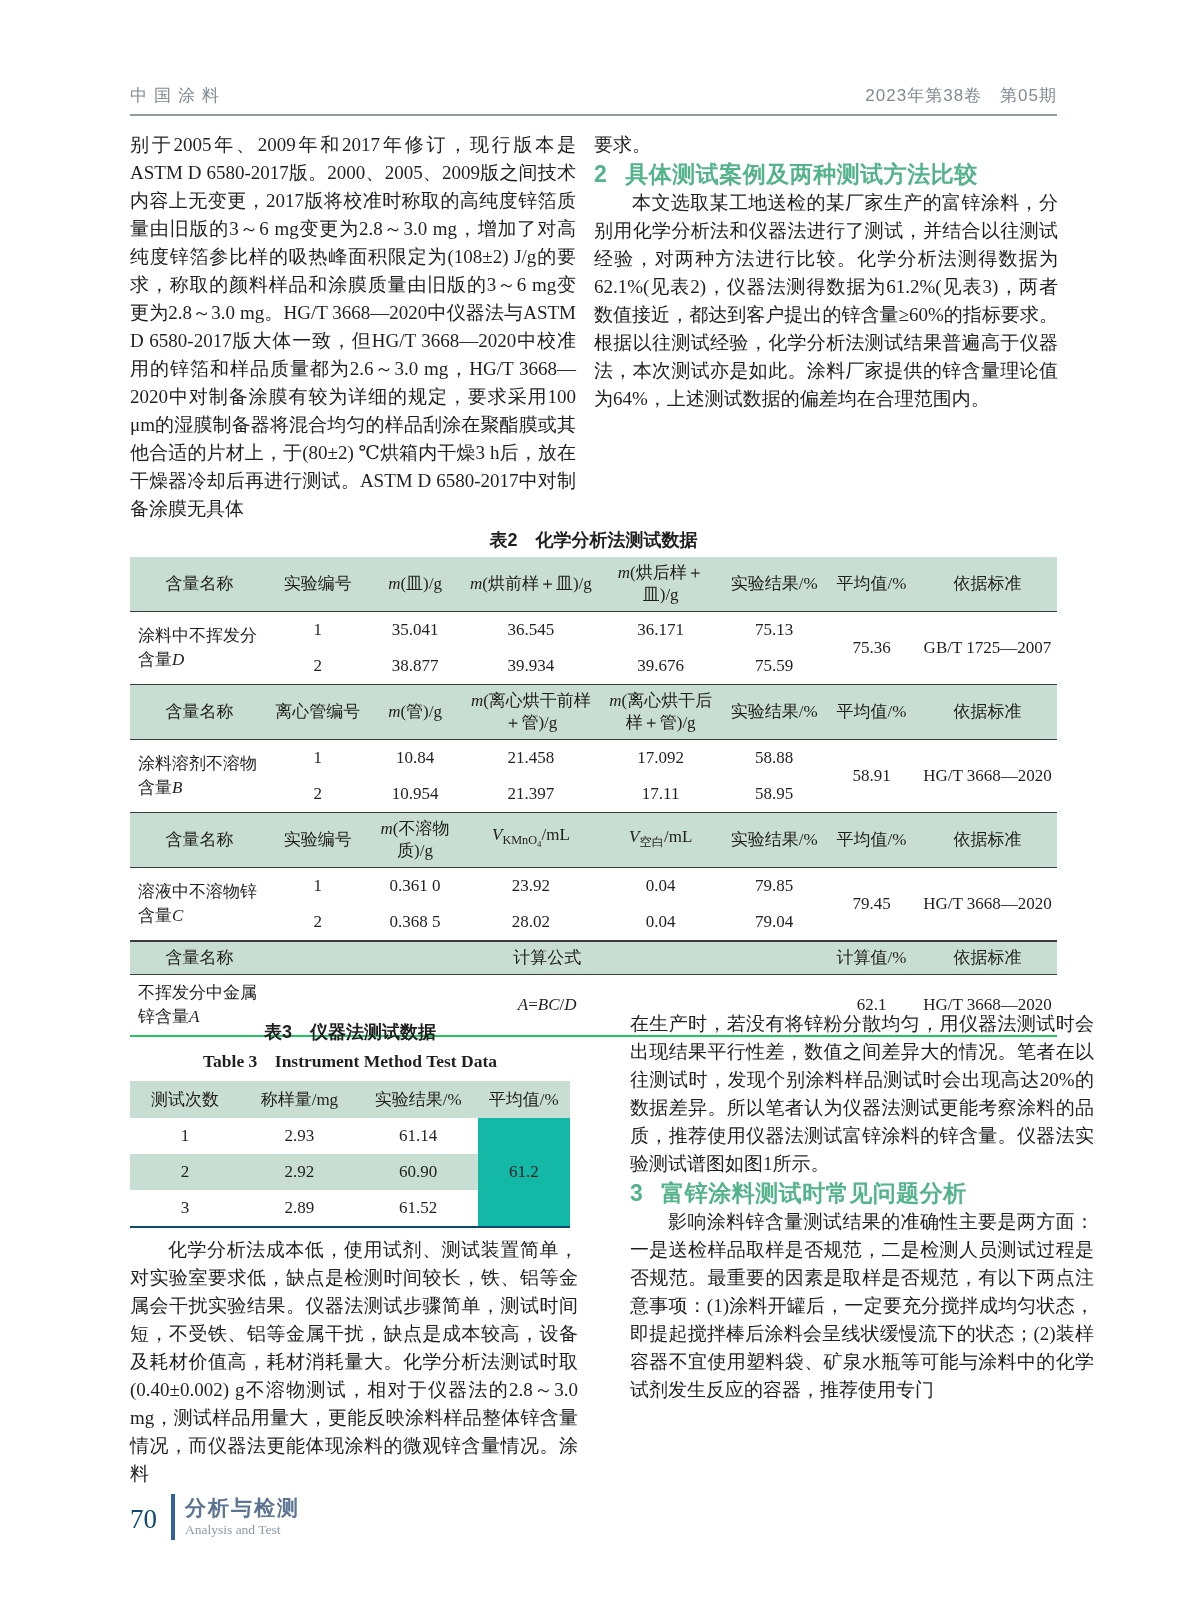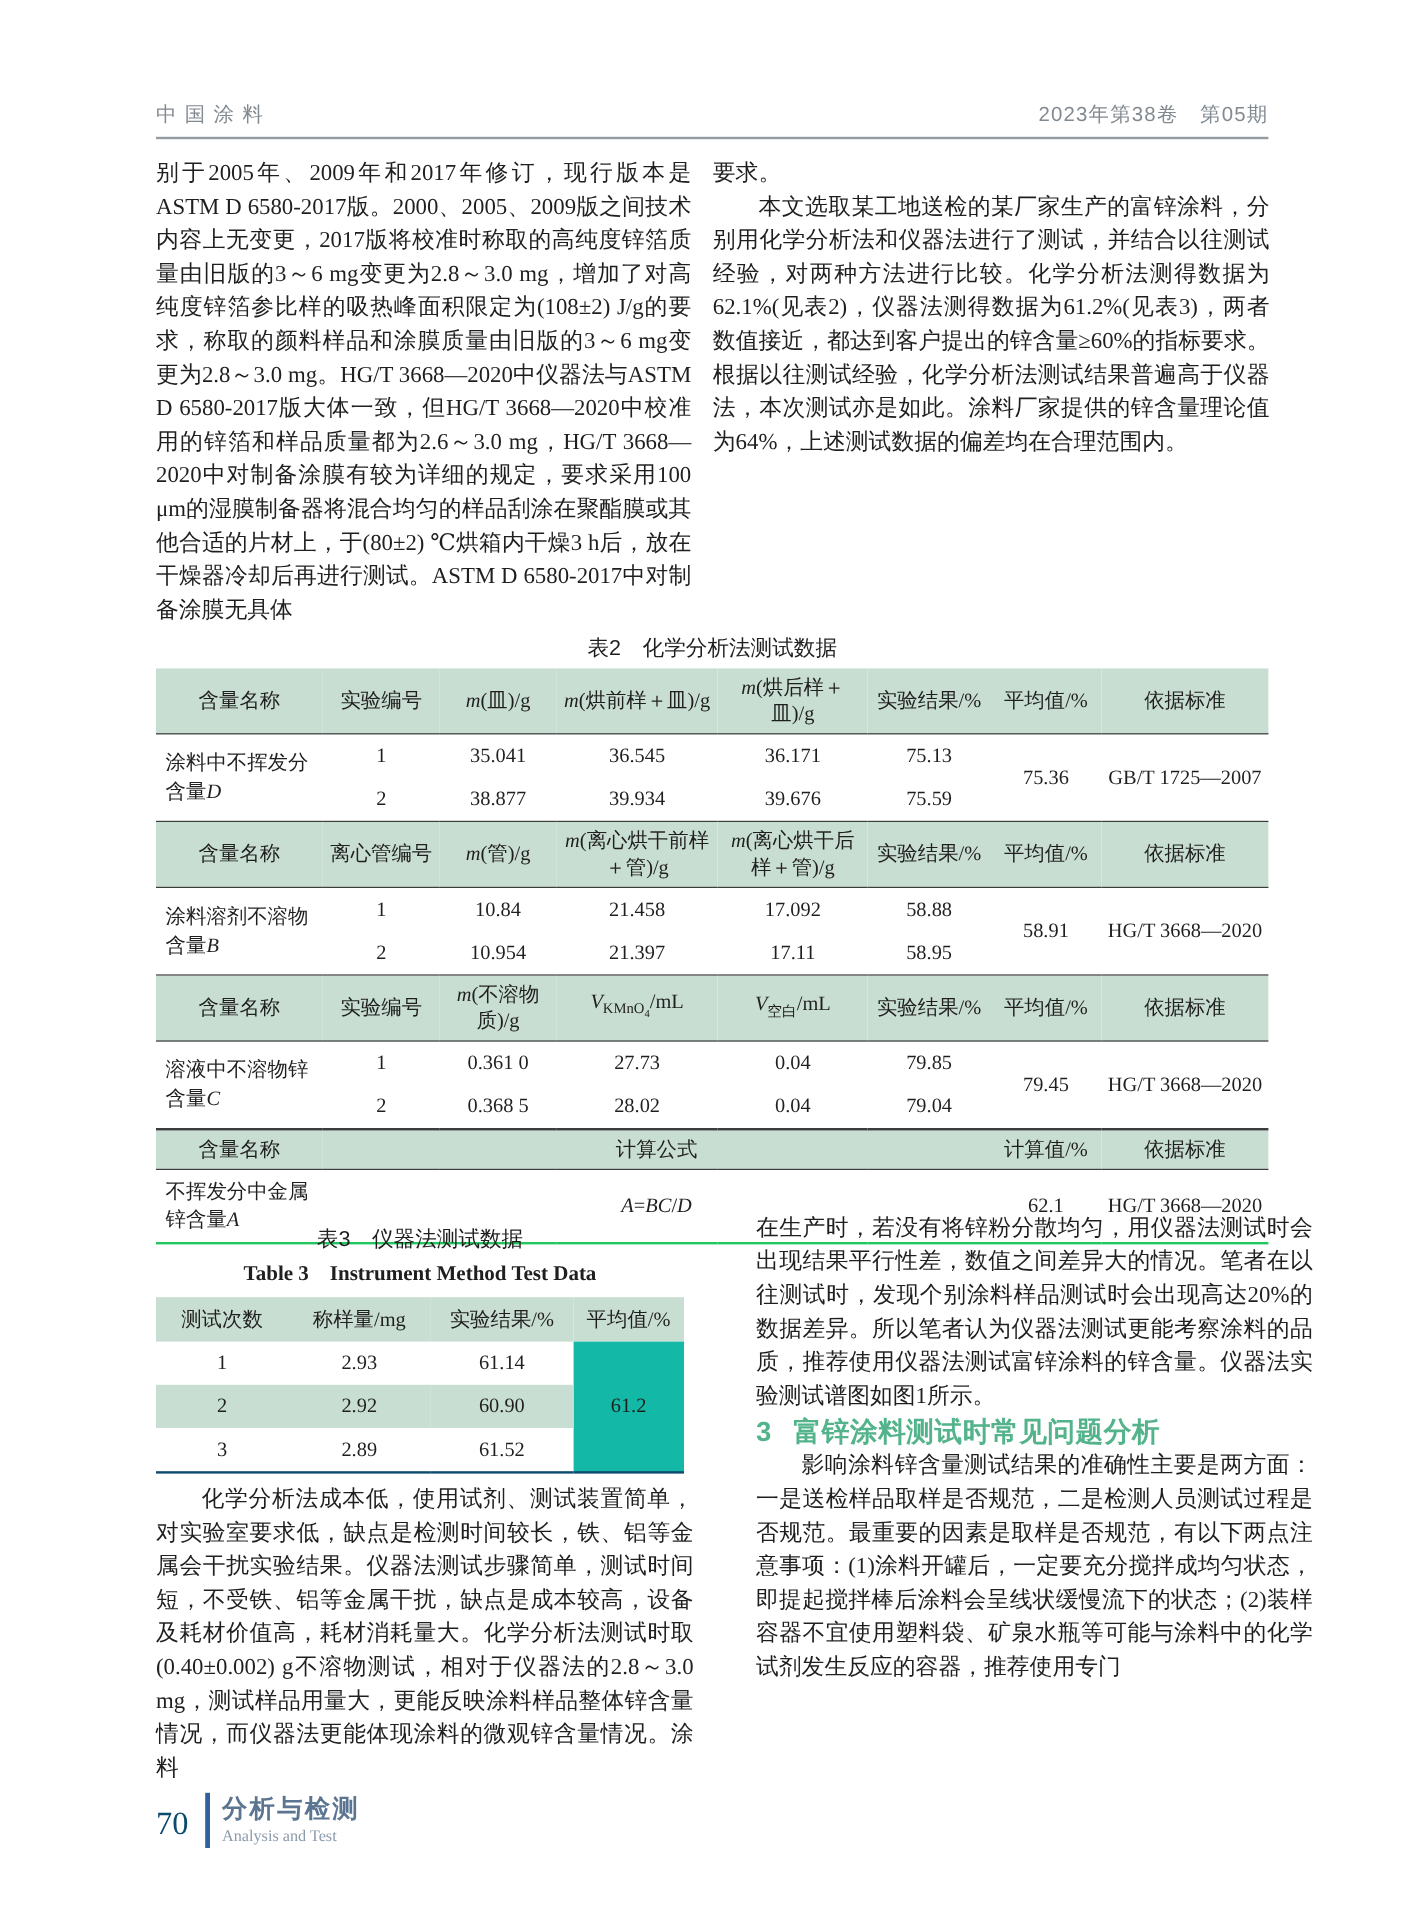--- a/index.html
+++ b/index.html
@@ -23,21 +23,21 @@
   #right-top   { left:594px; top:131px; width:464px; }
   #left-bottom { left:130px; top:1236px; width:448px; }
   #right-bottom{ left:594px; top:1010px; width:464px;margin-left:36px; }
   .sec-heading {
     font-family:"Liberation Sans","DejaVu Sans",sans-serif; font-weight:bold;
     color:#53b38b; font-size:23px; line-height:30px; margin:11px 0 9px 0;
     text-align:left; text-indent:0; letter-spacing:0.5px;
   }
   .sec-heading .num { margin-right:18px; }
   
-  .tbl-caption-cn { font-family:"Liberation Sans","DejaVu Sans",sans-serif; font-weight:normal;
+  .tbl-caption-cn { font-family:"Liberation Sans","DejaVu Sans",sans-serif; font-weight:bold;
     font-size:18px; text-align:center; margin:0 0 5px 0; }
   .tbl-caption-en { font-weight:bold; font-size:17.5px; text-align:center; margin:0 0 8px 0; }
   #table2-wrap { position:absolute; left:130px; top:528px; width:927px; }
   #table3-wrap { position:absolute; left:130px; top:1020px; width:440px; }
   table { border-collapse:collapse; width:100%; font-size:17px; }
   .t2 th, .t2 td, .t3 th, .t3 td { font-weight:normal; text-align:center; vertical-align:middle; }
   .t2 tr.ghead th { background:#c9ded2; padding:5px 3px; line-height:22px;
     border-top:1.5px solid #3c3c3c; border-bottom:1px solid #3c3c3c; }
   .t2 tr.ghead.first th { border-top:none; }
   .t2 tr.ghead.last th { border-top:2.5px solid #3c3c3c; }
@@ -69,20 +69,21 @@
     <span class="issue">2023年第38卷　第05期</span>
   </div>
   <div class="headrule"></div>
 
   <div id="left-top" class="col">
     <p>别于2005年、2009年和2017年修订，现行版本是ASTM D 6580-2017版。2000、2005、2009版之间技术内容上无变更，2017版将校准时称取的高纯度锌箔质量由旧版的3～6 mg变更为2.8～3.0 mg，增加了对高纯度锌箔参比样的吸热峰面积限定为(108±2) J/g的要求，称取的颜料样品和涂膜质量由旧版的3～6 mg变更为2.8～3.0 mg。HG/T 3668—2020中仪器法与ASTM D 6580-2017版大体一致，但HG/T 3668—2020中校准用的锌箔和样品质量都为2.6～3.0 mg，HG/T 3668—2020中对制备涂膜有较为详细的规定，要求采用100 μm的湿膜制备器将混合均匀的样品刮涂在聚酯膜或其他合适的片材上，于(80±2) ℃烘箱内干燥3 h后，放在干燥器冷却后再进行测试。ASTM D 6580-2017中对制备涂膜无具体</p>
   </div>
 
   <div id="right-top" class="col">
     <p>要求。</p>
+    <p class="sec-heading"><span class="num">2</span><span>具体测试案例及两种测试方法比较</span></p>
     <p class="indent">本文选取某工地送检的某厂家生产的富锌涂料，分别用化学分析法和仪器法进行了测试，并结合以往测试经验，对两种方法进行比较。化学分析法测得数据为62.1%(见表2)，仪器法测得数据为61.2%(见表3)，两者数值接近，都达到客户提出的锌含量≥60%的指标要求。根据以往测试经验，化学分析法测试结果普遍高于仪器法，本次测试亦是如此。涂料厂家提供的锌含量理论值为64%，上述测试数据的偏差均在合理范围内。</p>
   </div>
 
   <div id="table2-wrap">
     <p class="tbl-caption-cn">表2　化学分析法测试数据</p>
     <table class="t2">
       <colgroup>
         <col style="width:15%">
           <col style="width:10.5%">
           <col style="width:10.5%">
@@ -154,21 +155,21 @@
         <th><i>V</i><sub>KMnO<sub>4</sub></sub>/mL</th>
         <th><i>V</i><sub>空白</sub>/mL</th>
         <th>实验结果/%</th>
         <th>平均值/%</th>
         <th>依据标准</th>
       </tr>
       <tr>
         <td class="name" rowspan="2">溶液中不溶物锌含量<i>C</i></td>
         <td>1</td>
         <td>0.361 0</td>
-        <td>27.73</td>
+        <td>23.92</td>
         <td>0.04</td>
         <td>79.85</td>
         <td rowspan="2">79.45</td>
         <td rowspan="2">HG/T 3668—2020</td>
       </tr>
       <tr>
         <td>2</td>
         <td>0.368 5</td>
         <td>28.02</td>
         <td>0.04</td>

